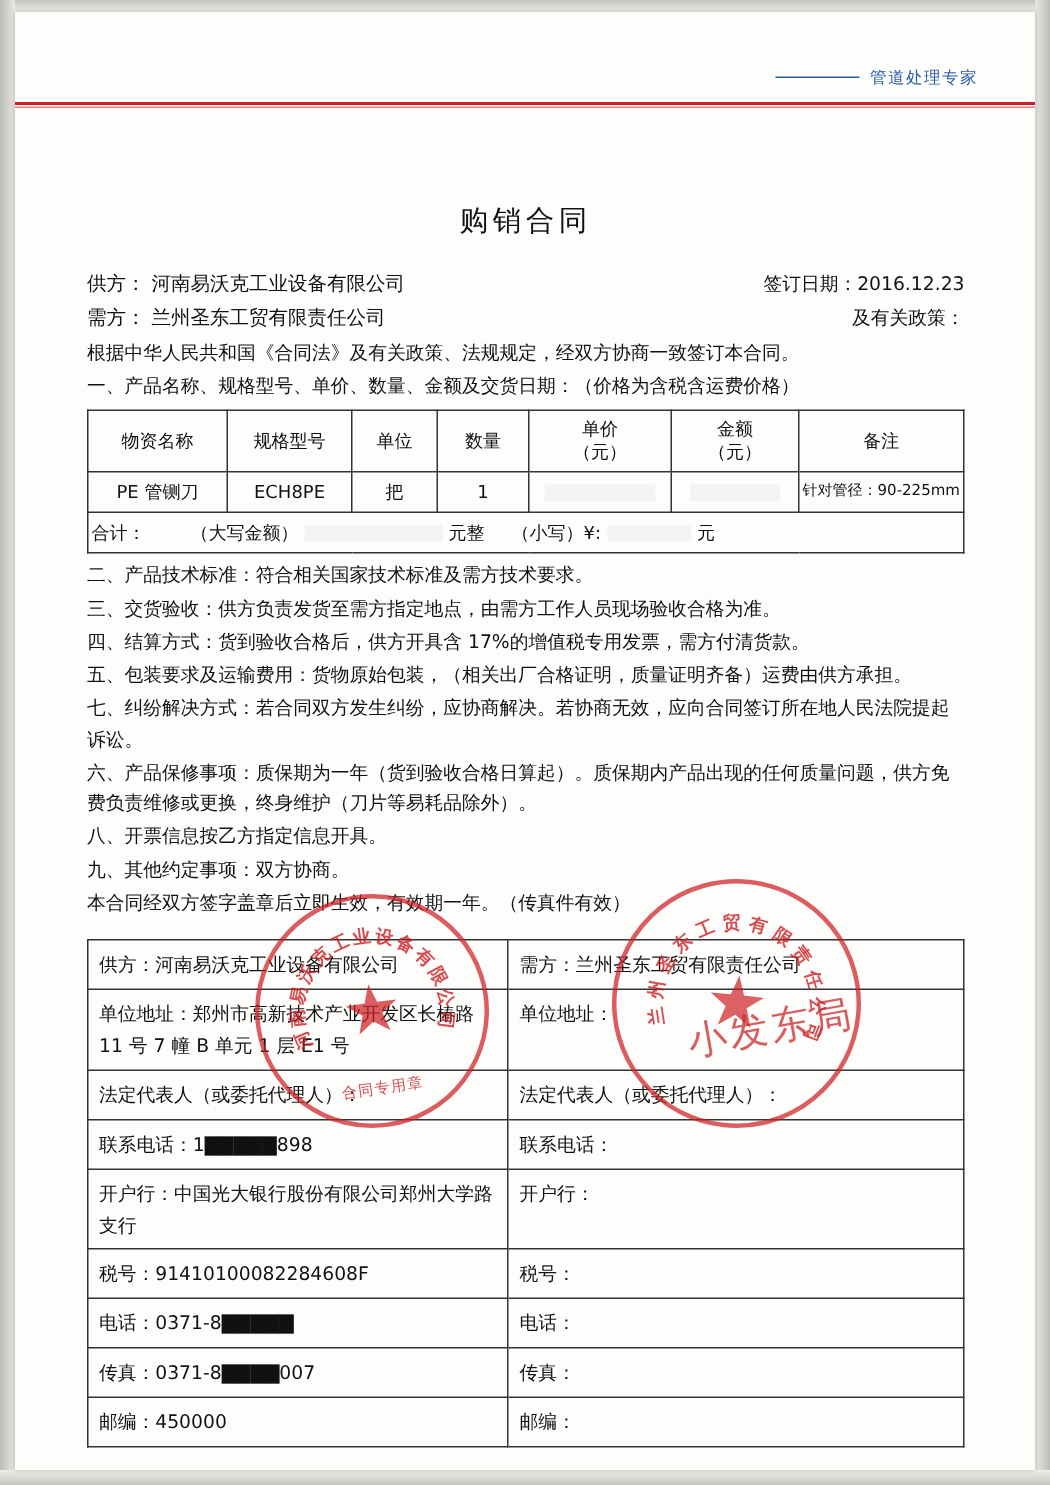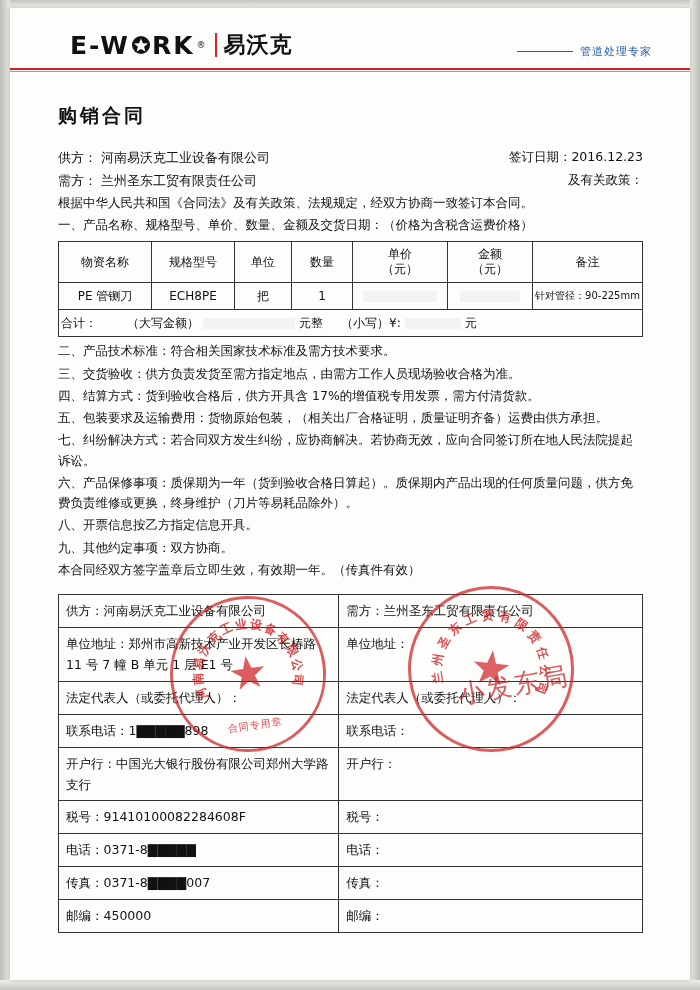--- a/index.html
+++ b/index.html
@@ -141,24 +141,26 @@
   .doc {
     position: absolute;
     left: 48px;
     top: 92px;
     width: 585px;
     font-size: 12.5px;
     color: #111;
     line-height: 1.62;
   }
   .doc-title {
+    text-align: center;
     font-size: 19px;
-    font-weight: bold;
+    font-weight: normal;
     letter-spacing: 3px;
     margin-bottom: 16px;
+    margin-top: 32px;
   }
   .party-line {
     display: flex;
     font-size: 13px;
     margin-bottom: 2px;
   }
   .party-label { white-space: nowrap; }
   .party-value { margin-left: 4px; }
   .party-right {
     position: absolute;
@@ -290,35 +292,20 @@
 
 <div class="page">
   <div class="edge-top"></div>
   <div class="edge-left"></div>
   <div class="edge-right"></div>
   <div class="edge-bottom"></div>
 
   <div class="paper">
 
     <div class="letterhead">
-      <div class="logo-wrap">
-        <span class="logo-en">
-          <span>E-W</span>
-          <span class="logo-star">
-            <svg width="20" height="20" viewBox="0 0 20 20">
-              <circle cx="10" cy="10" r="9" fill="#111"></circle>
-              <path d="M10 3.4 L11.9 8.2 L17 8.5 L13.1 11.7 L14.4 16.6 L10 13.9 L5.6 16.6 L6.9 11.7 L3 8.5 L8.1 8.2 Z" fill="#ffffff"></path>
-            </svg>
-          </span>
-          <span>RK</span>
-          <span class="logo-reg">®</span>
-        </span>
-        <span class="logo-bar"></span>
-        <span class="logo-cn">易沃克</span>
-      </div>
       <div class="tagline">
         <span class="dash"></span>
         <span>管道处理专家</span>
       </div>
       <div class="head-rule"></div>
       <div class="head-rule2"></div>
     </div>
 
     <div class="doc">
       <div class="doc-title">购销合同</div>

